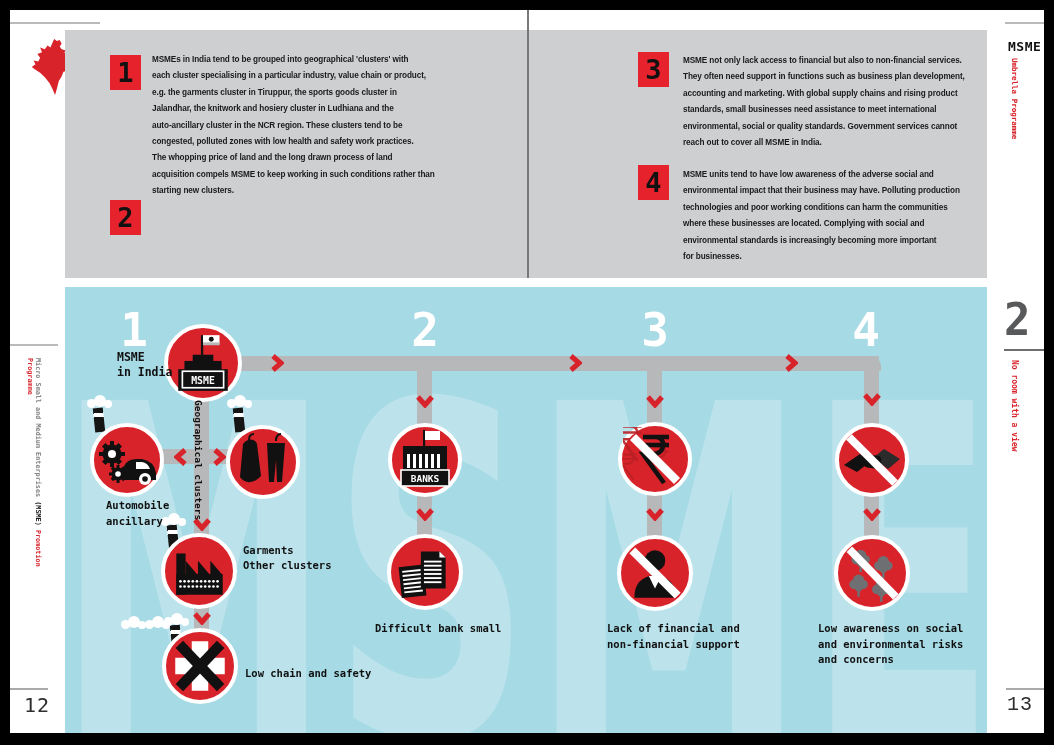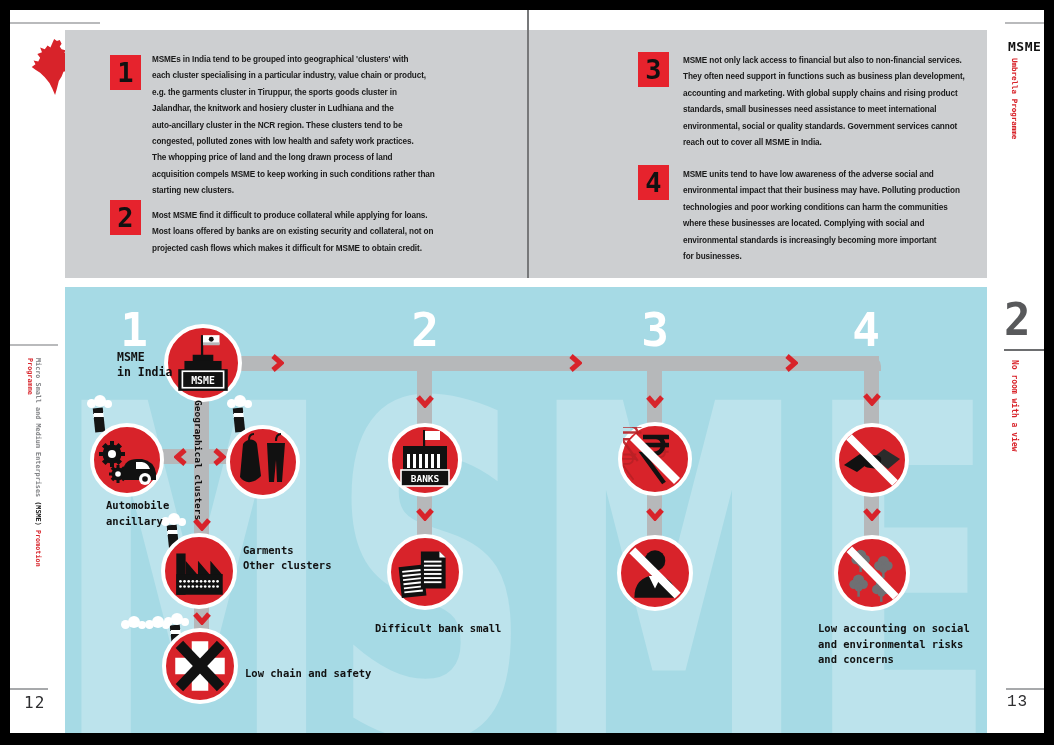--- a/index.html
+++ b/index.html
@@ -30,21 +30,21 @@
             color:#111;white-space:pre-line;z-index:4;}
   .chev{position:absolute;z-index:2;}
   .chimney{position:absolute;width:10px;z-index:2;transform:rotate(-6deg);
            background:linear-gradient(#151515 0 5px,#ffffff 5px 9px,#151515 9px 100%);}
   .cloud{position:absolute;width:26px;height:14px;z-index:2;}
   .cloud i{position:absolute;background:#fff;border-radius:50%;}
   .cloud i.a{width:9px;height:9px;left:0;top:4px;}
   .cloud i.b{width:12px;height:12px;left:7px;top:0;}
   .cloud i.c{width:8px;height:8px;left:17px;top:5px;}
 
-  .footer-num{position:absolute;font-size:16px;letter-spacing:1px;color:#2e2e30;}
+  .footer-num{position:absolute;font-size:20px;letter-spacing:1px;color:#2e2e30;}
   .footer-line{position:absolute;height:2px;background:#a7a9ab;}
 </style>
 </head>
 <body>
 
 <div class="frame">
   <div class="paper"></div>
 
   <div class="hairline" style="left:10px;top:22px;width:90px;"></div>
   <div class="hairline" style="left:1005px;top:22px;width:39px;"></div>
@@ -65,23 +65,20 @@
 Jalandhar, the knitwork and hosiery cluster in Ludhiana and the
 auto-ancillary cluster in the NCR region. These clusters tend to be
 congested, polluted zones with low health and safety work practices.
 The whopping price of land and the long drawn process of land
 acquisition compels MSME to keep working in such conditions rather than
 starting new clusters.</div>
 
   <div class="num-box" style="left:110px;top:200px;">
     <span>2</span>
   </div>
-  <div class="para" style="left:152px;top:208px;width:332px;">Most MSME find it difficult to produce collateral while applying for loans.
-Most loans offered by banks are on existing security and collateral, not on
-projected cash flows which makes it difficult for MSME to obtain credit.</div>
 
   <div class="num-box" style="left:638px;top:52px;">
     <span>3</span>
   </div>
   <div class="para" style="left:683px;top:53px;width:306px;">MSME not only lack access to financial but also to non-financial services.
 They often need support in functions such as business plan development,
 accounting and marketing. With global supply chains and rising product
 standards, small businesses need assistance to meet international
 environmental, social or quality standards. Government services cannot
 reach out to cover all MSME in India.</div>
@@ -418,17 +415,19 @@
         <line x1="10" y1="9" x2="55" y2="55" stroke="#fff" stroke-width="7.5"></line>
       </svg>
     </div>
 
     <div class="ig-label" style="left:41px;top:211px;">Automobile
 ancillary</div>
     <div class="ig-label" style="left:178px;top:211px;margin-top:45px;">Garments</div>
     <div class="ig-label" style="left:178px;top:271px;">Other clusters</div>
     <div class="ig-label" style="left:180px;top:379px;">Low chain and safety</div>
     <div class="ig-label" style="left:310px;top:334px;">Difficult bank small</div>
-    <div class="ig-label" style="left:753px;top:334px;">Low accounting on social
+    <div class="ig-label" style="left:542px;top:334px;">Lack of financial and
+non-financial support</div>
+    <div class="ig-label" style="left:753px;top:334px;">Low awareness on social
 and environmental risks
 and concerns</div>
   </div>
 </div>
 
 </body></html>

